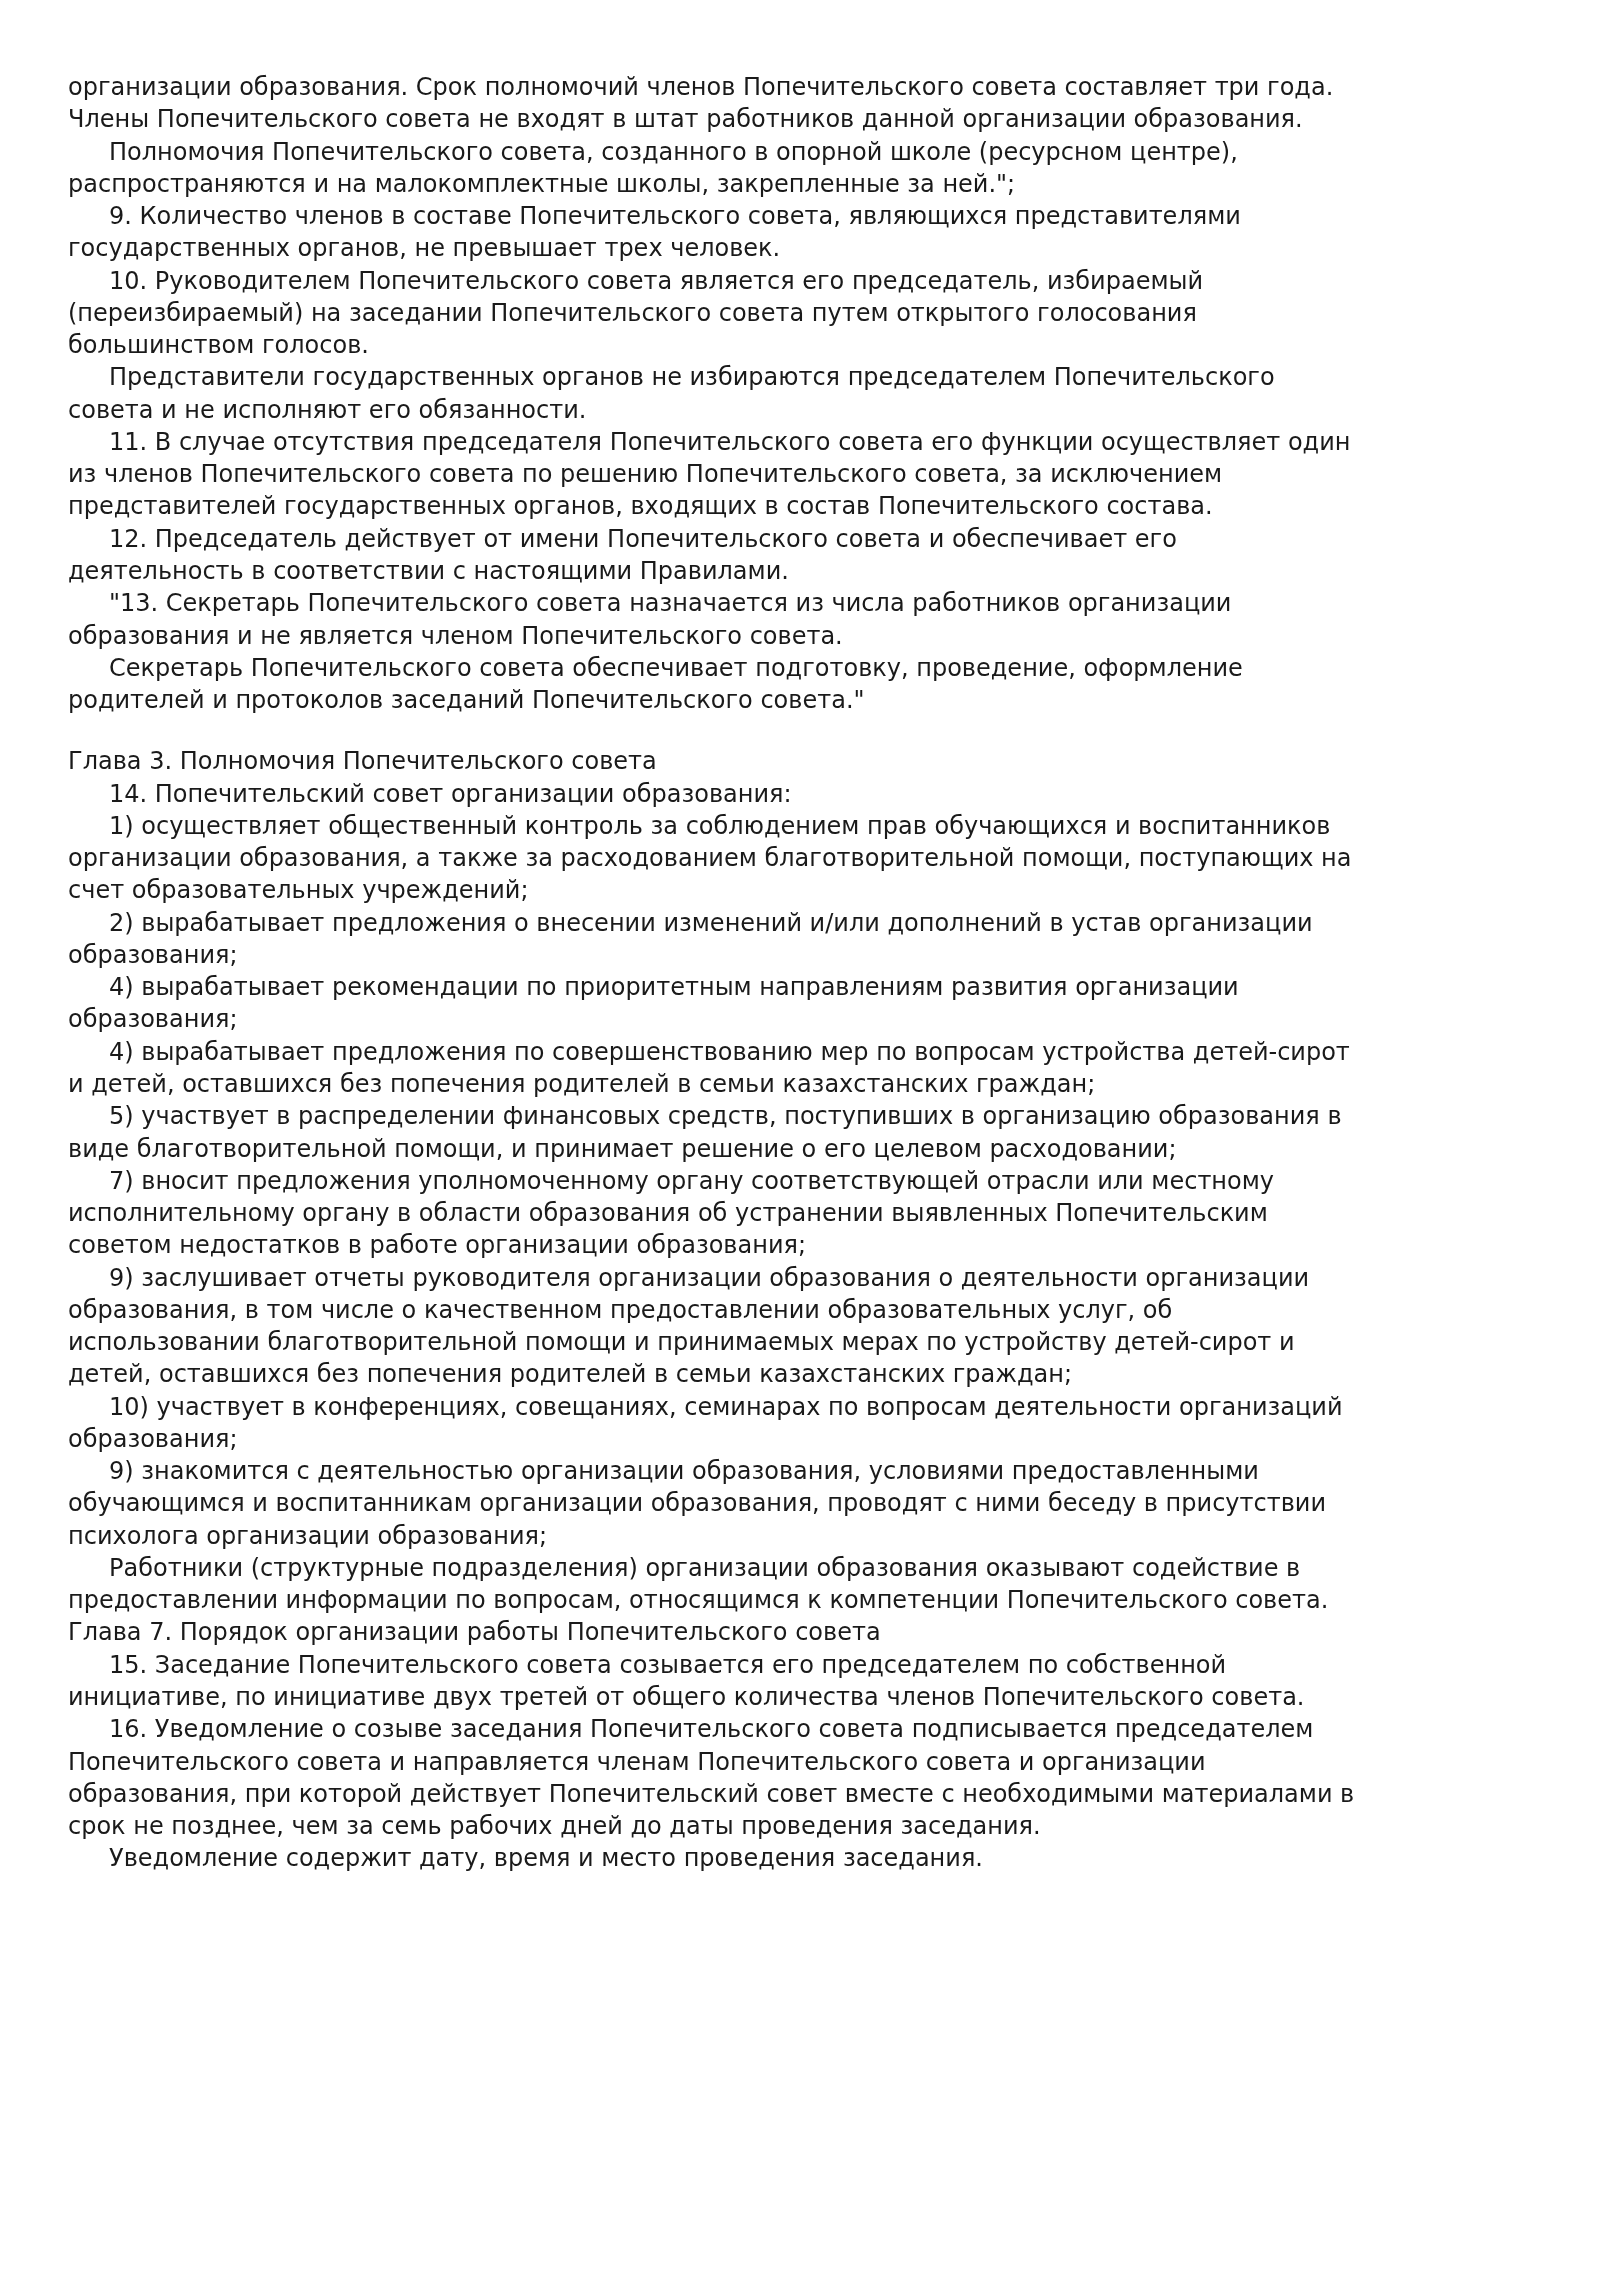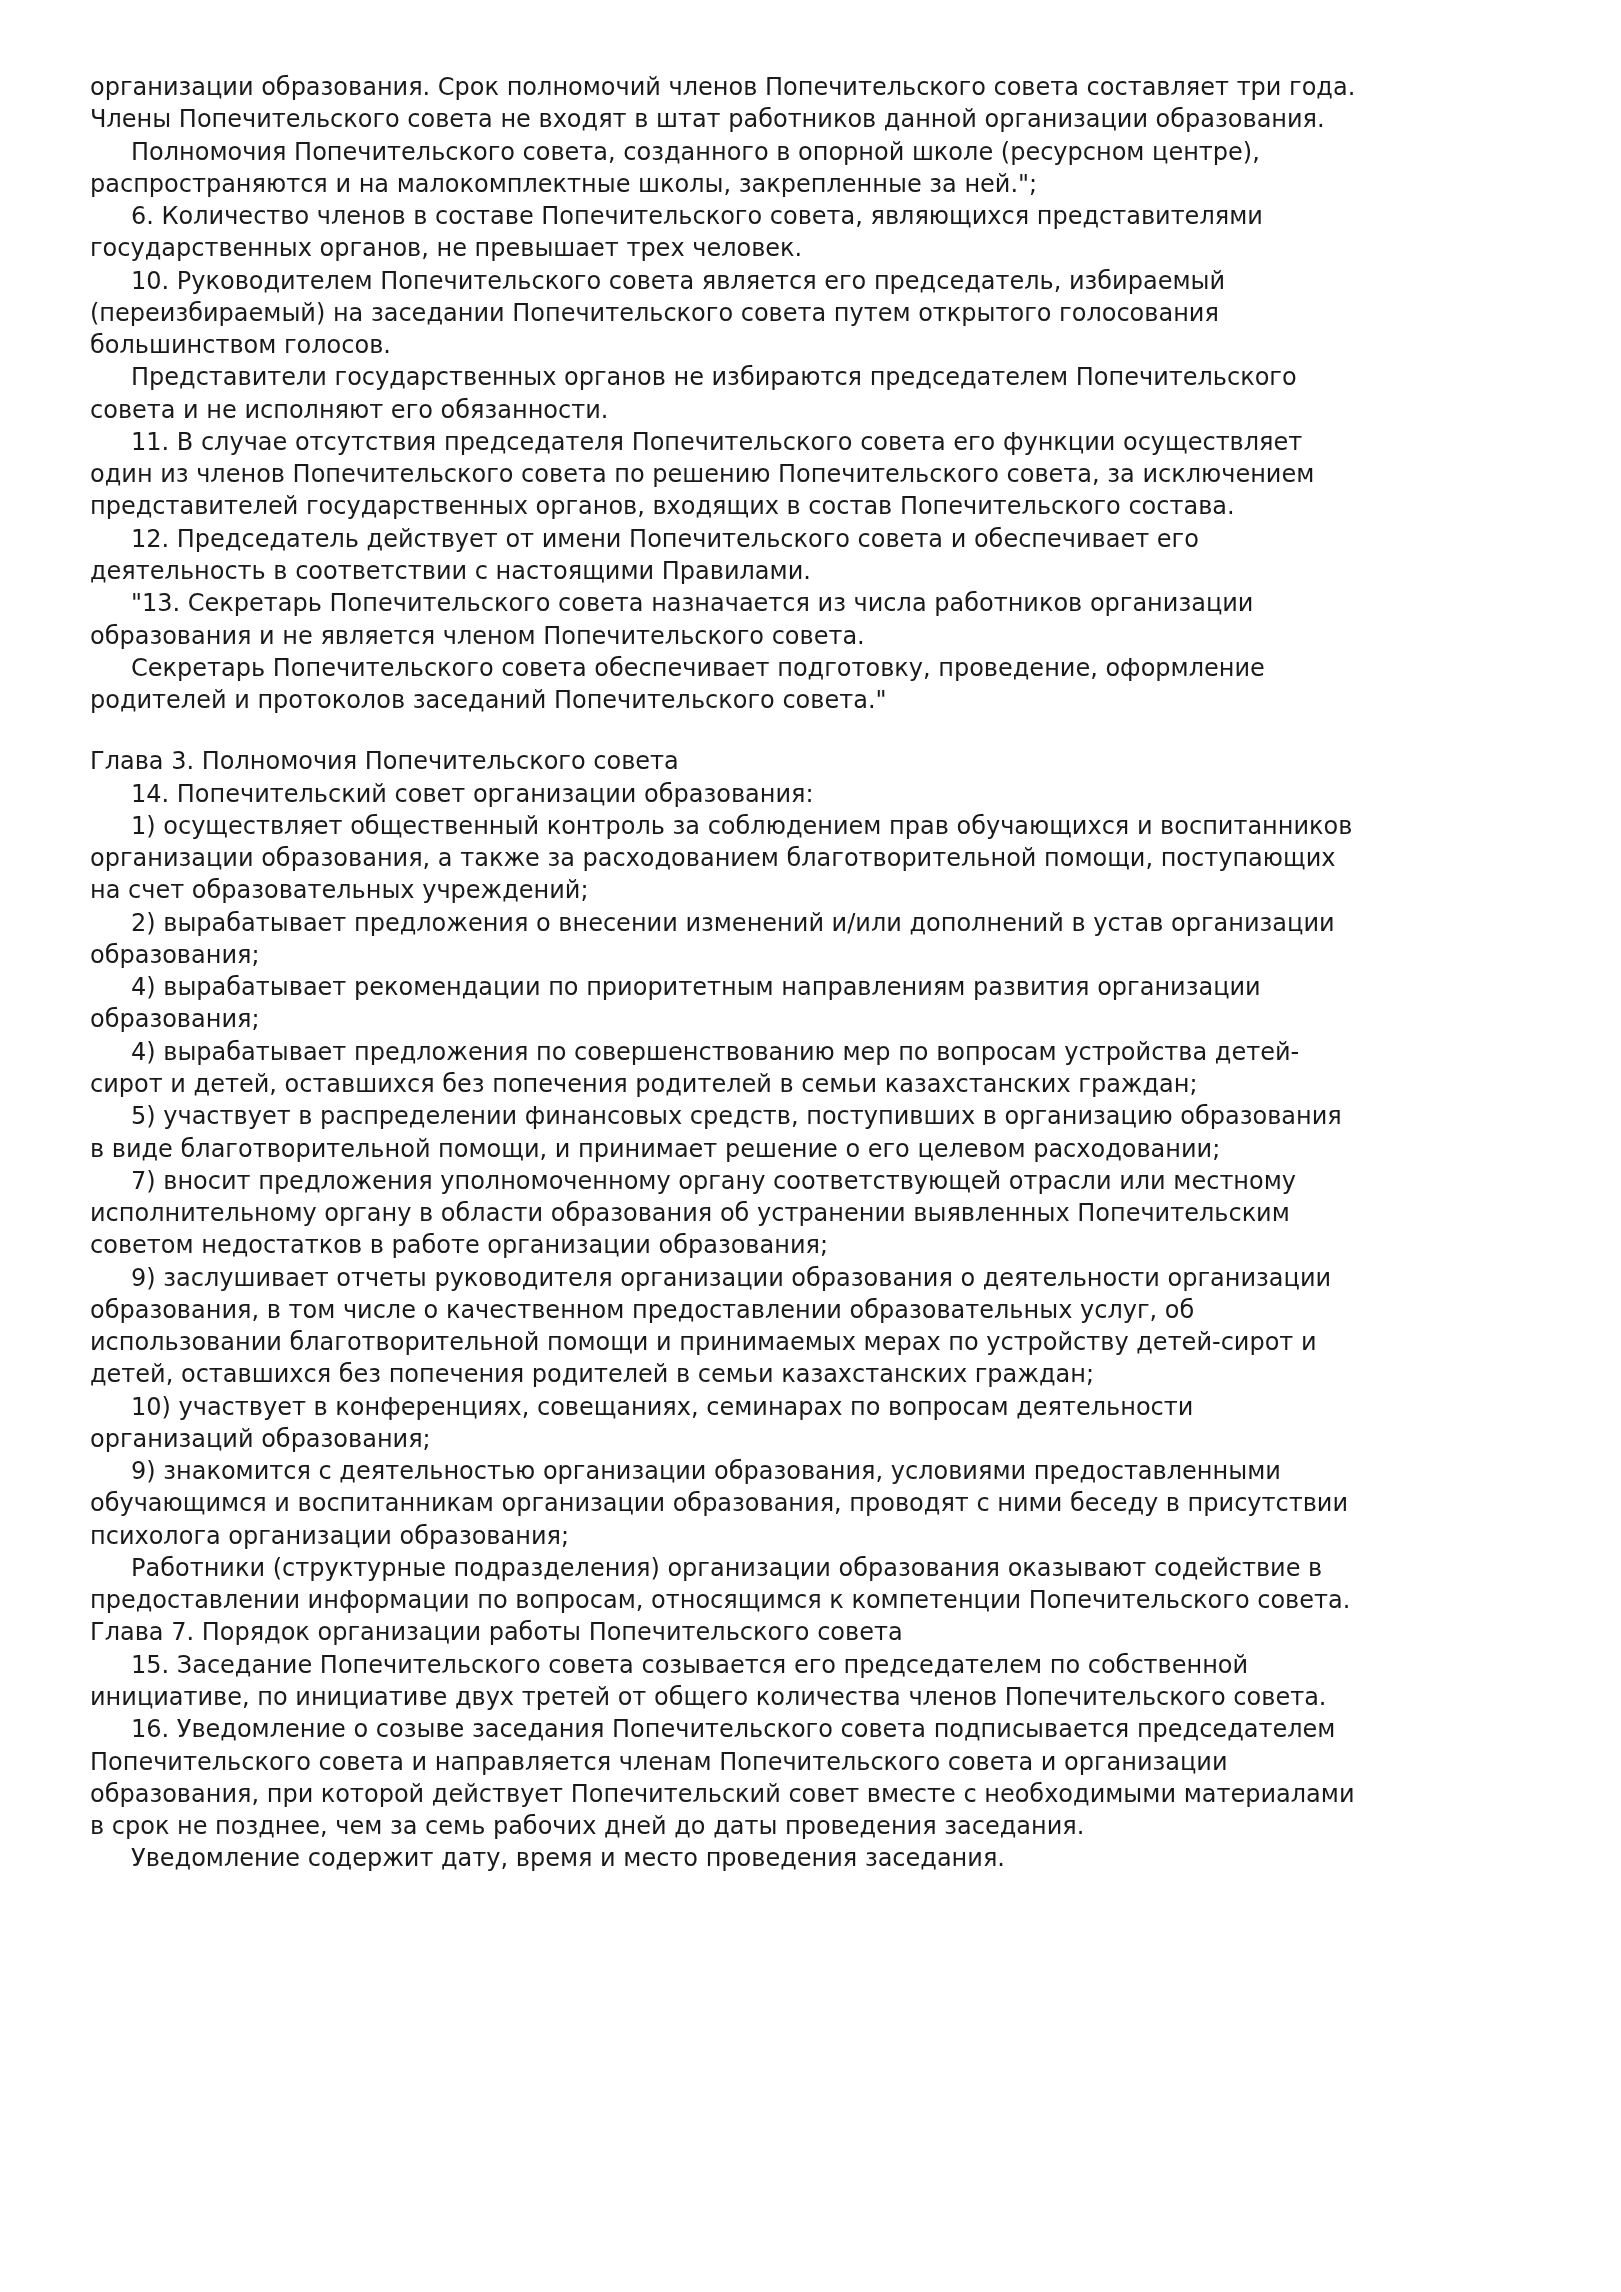--- a/index.html
+++ b/index.html
@@ -10,21 +10,21 @@
   body {
     width: 1621px;
     min-height: 2293px;
     font-family: "DejaVu Sans", sans-serif;
     color: #111111;
   }
   .page {
     width: 1475px;
     min-height: 2293px;
     box-sizing: border-box;
-    padding: 71px 116px 59px 90px;
+    padding: 71px 116px 59px 68px;
     background: #ffffff;
   }
   .doc-body {
     font-size: 24px;
     line-height: 1.345;
     text-align: left;
     color: #1a1a1a;
   }
   p {
     margin: 0;
@@ -43,21 +43,21 @@
     height: 29px;
   }
 </style>
 </head>
 <body>
 
 <div class="page">
   <div class="doc-body" id="doc-body">
       <p class="para-block flush">организации образования. Срок полномочий членов Попечительского совета составляет три года. Члены Попечительского совета не входят в штат работников данной организации образования.</p>
       <p class="para-block para">Полномочия Попечительского совета, созданного в опорной школе (ресурсном центре), распространяются и на малокомплектные школы, закрепленные за ней.";</p>
-      <p class="para-block para">6. Количество членов в составе Попечительского совета, являющихся представителями государственных органов, не превышает трех человек.</p>
+      <p class="para-block para">9. Количество членов в составе Попечительского совета, являющихся представителями государственных органов, не превышает трех человек.</p>
       <p class="para-block para">10. Руководителем Попечительского совета является его председатель, избираемый (переизбираемый) на заседании Попечительского совета путем открытого голосования большинством голосов.</p>
       <p class="para-block para">Представители государственных органов не избираются председателем Попечительского совета и не исполняют его обязанности.</p>
       <p class="para-block para">11. В случае отсутствия председателя Попечительского совета его функции осуществляет один из членов Попечительского совета по решению Попечительского совета, за исключением представителей государственных органов, входящих в состав Попечительского состава.</p>
       <p class="para-block para">12. Председатель действует от имени Попечительского совета и обеспечивает его деятельность в соответствии с настоящими Правилами.</p>
       <p class="para-block para">"13. Секретарь Попечительского совета назначается из числа работников организации образования и не является членом Попечительского совета.</p>
       <p class="para-block para">Секретарь Попечительского совета обеспечивает подготовку, проведение, оформление родителей и протоколов заседаний Попечительского совета."</p>
       <div class="spacer"></div>
       <p class="para-block heading">Глава 3. Полномочия Попечительского совета</p>
       <p class="para-block para">14. Попечительский совет организации образования:</p>
       <p class="para-block para">1) осуществляет общественный контроль за соблюдением прав обучающихся и воспитанников организации образования, а также за расходованием благотворительной помощи, поступающих на счет образовательных учреждений;</p>

